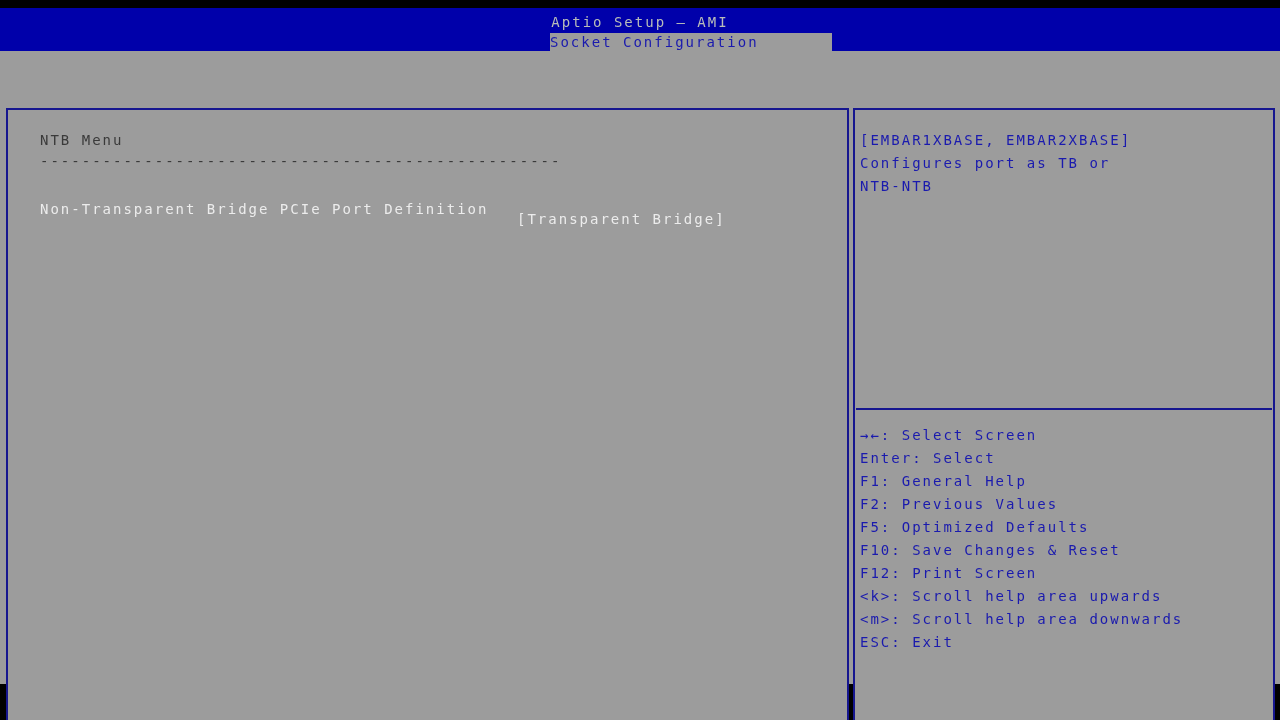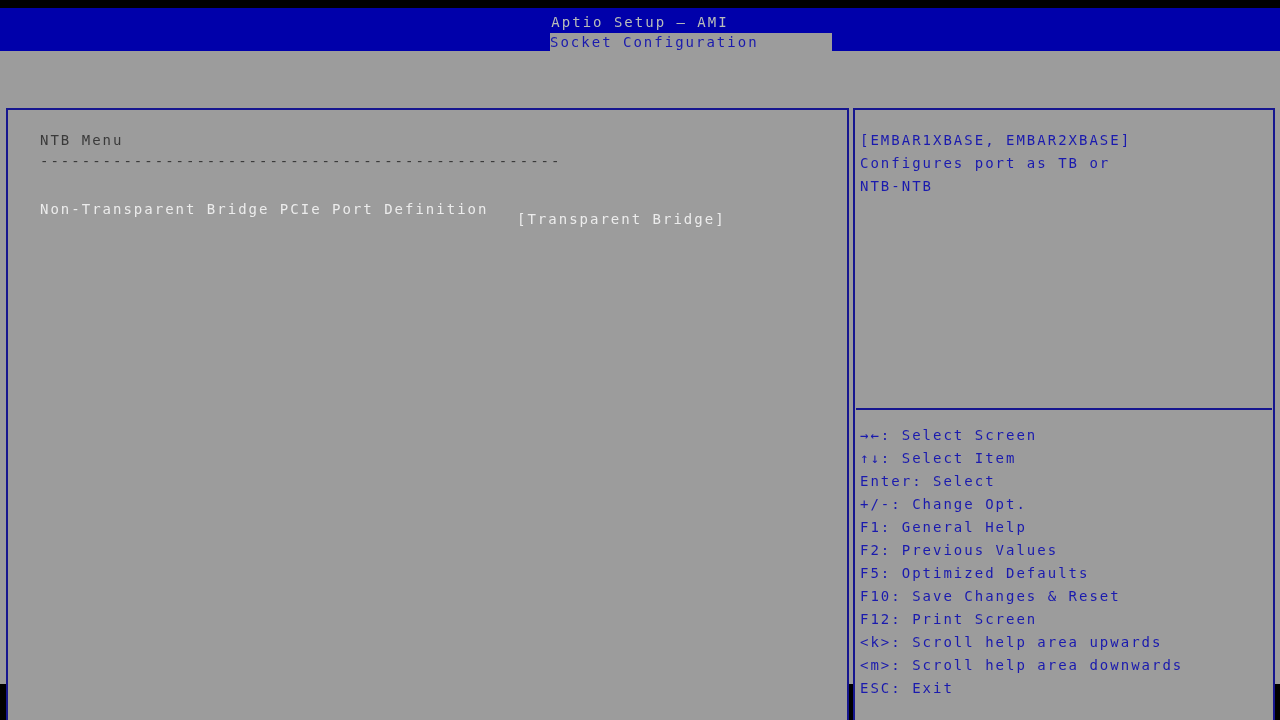--- a/index.html
+++ b/index.html
@@ -139,23 +139,21 @@
       <div class="help-text">
         <div>[EMBAR1XBASE, EMBAR2XBASE]</div>
         <div>Configures port as TB or</div>
         <div>NTB-NTB</div>
       </div>
 
       <div class="help-divider"></div>
 
       <div class="key-legend">
         <div>→←: Select Screen</div>
-        <div>↑↓: Select Item</div>
         <div>Enter: Select</div>
-        <div>+/-: Change Opt.</div>
         <div>F1: General Help</div>
         <div>F2: Previous Values</div>
         <div>F5: Optimized Defaults</div>
         <div>F10: Save Changes &amp; Reset</div>
         <div>F12: Print Screen</div>
         <div>&lt;k&gt;: Scroll help area upwards</div>
         <div>&lt;m&gt;: Scroll help area downwards</div>
         <div>ESC: Exit</div>
       </div>
     </div>

